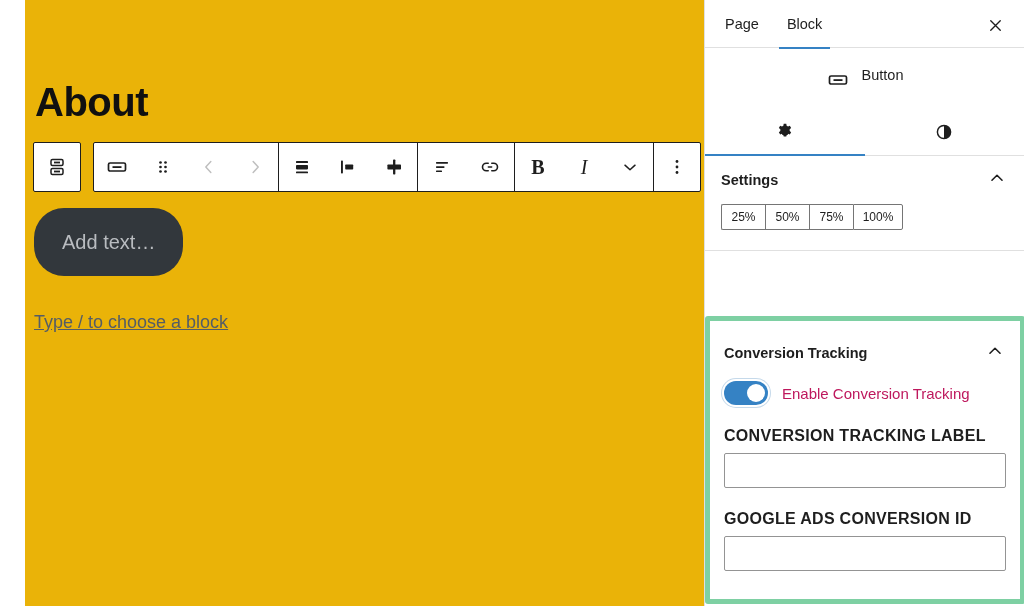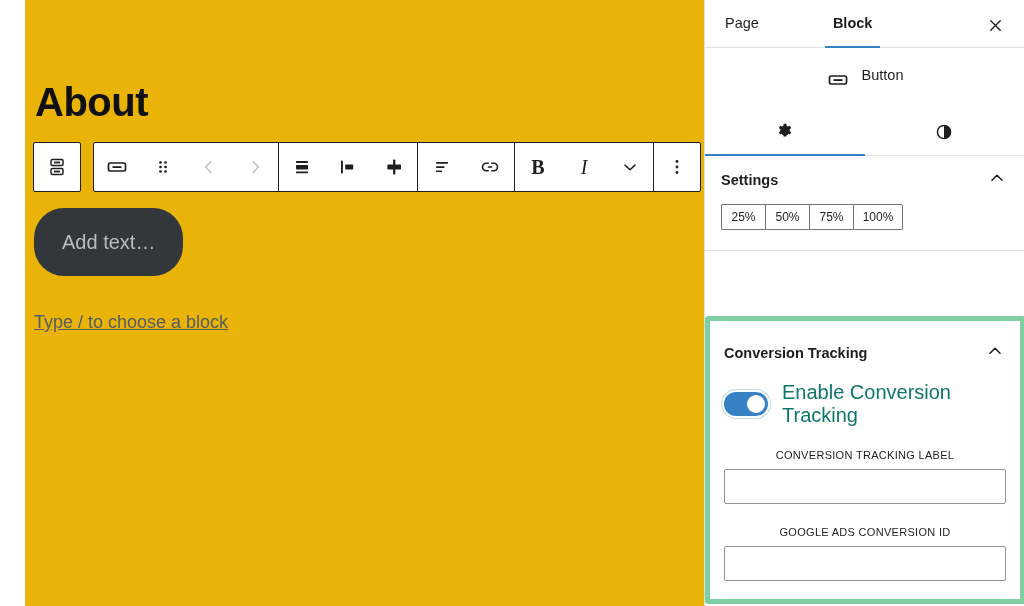--- a/index.html
+++ b/index.html
@@ -65,32 +65,31 @@
 
   
   .sidebar {
     position: absolute; left: 704px; top: 0;
     width: 320px; height: 606px;
     background: #ffffff;
     border-left: 1px solid #e0e0e0;
   }
   .sb-tabs {
     position: relative; height: 48px;
-    display: flex; align-items: flex-end;
+    display: flex; align-items: center;
     border-bottom: 1px solid #e0e0e0;
-    gap: 46px;
   }
   .sb-tab {
     position: relative; height: 48px;
     display: flex; align-items: center;
     padding: 0 8px; margin-left: 12px;
     font-size: 14.5px; font-weight: 500; color: #1e1e1e;
     background: none; border: none; cursor: pointer;
   }
-  .sb-tab.active { font-weight: 700; }
+  .sb-tab.active { font-weight: 400; }
   .sb-tab.active::after {
     content: ""; position: absolute; left: 0; right: 0; bottom: -1px;
     height: 2px; background: #3582c4;
   }
   .sb-close {
     position: absolute; right: 14px; top: 10px;
     width: 30px; height: 30px;
     display: flex; align-items: center; justify-content: center;
     background: none; border: none; cursor: pointer; color: #1e1e1e;
   }
@@ -150,26 +149,26 @@
     position: relative; width: 44px; height: 24px;
     border-radius: 12px; background: #3582c4;
     box-shadow: 0 0 0 2px #ffffff, 0 0 0 3px #c5d9ea;
     cursor: pointer; flex: none;
   }
   .toggle .knob {
     position: absolute; right: 3px; top: 3px;
     width: 18px; height: 18px; border-radius: 50%;
     background: #ffffff;
   }
-  .toggle-label { font-size: 20px; color: #0f766e; }
+  .toggle-label { font-size: 15px; color: #be185d; }
   .field { margin-top: 22px; }
   .field-label {
-    font-size: 11px; font-weight: 400; letter-spacing: 0.3px;
+    font-size: 16px; font-weight: 700; letter-spacing: 0.3px;
     text-transform: uppercase; color: #1e1e1e;
-    display: block; margin-bottom: 8px; text-align: center;
+    display: block; margin-bottom: 8px;
   }
   .field-input {
     width: 100%; height: 35px;
     border: 1px solid #949494; border-radius: 2px;
     background: #fff; padding: 0 8px;
     font-size: 13px; color: #1e1e1e;
     font-family: "Liberation Sans", sans-serif;
   }
 </style>
 </head>

